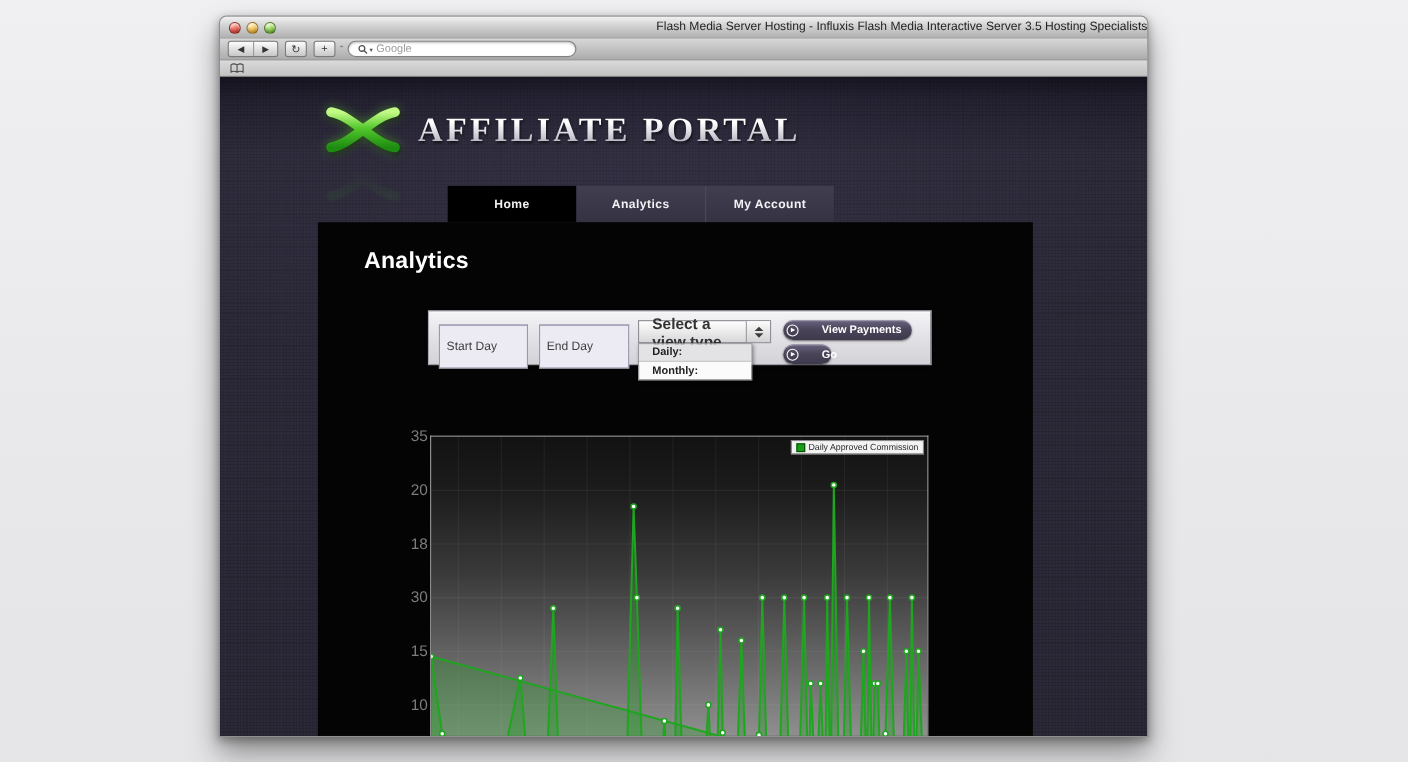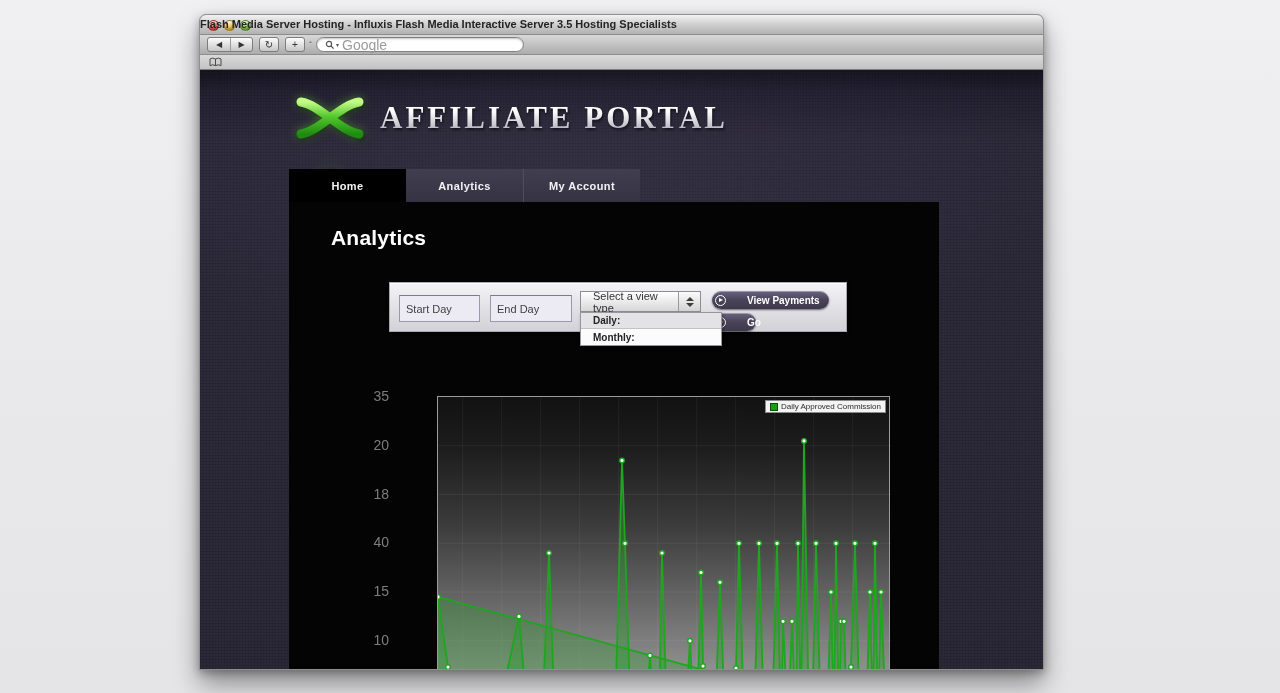--- a/index.html
+++ b/index.html
@@ -9,22 +9,22 @@
 
   
   .window { position:absolute; left:199px; top:14px; width:845px; height:656px;
     border-radius:7px 7px 0 0; background:#bcbcbc;
     box-shadow:0 14px 26px rgba(0,0,0,.40), 0 3px 8px rgba(0,0,0,.28);
     overflow:hidden; border:1px solid #8f8f8f; }
 
   .titlebar { position:relative; height:20px; border-radius:6px 6px 0 0;
     background:linear-gradient(#f2f2f2,#d2d2d2 45%,#b4b4b4 95%);
     border-bottom:1px solid #8b8b8b; }
-  .title-text { position:absolute; left:0; right:0; top:3px; text-align:left;
-    font-size:11px; font-weight:bold; color:#242424; letter-spacing:0; }
+  .title-text { position:absolute; left:0; right:0; top:3px; text-align:right;
+    font-size:11px; font-weight:normal; color:#242424; letter-spacing:0; }
   .lights { position:absolute; left:8px; top:5px; display:flex; gap:5px; }
   .light { width:11px; height:11px; border-radius:50%; border:1px solid rgba(0,0,0,.35);
     box-shadow:inset 0 2px 2px rgba(255,255,255,.7), inset 0 -2px 2px rgba(0,0,0,.18); }
   .light.red { background:radial-gradient(circle at 35% 30%, #ff9d96, #dd4f43 60%, #b03327); }
   .light.yellow { background:radial-gradient(circle at 35% 30%, #ffe9a8, #e8b13c 60%, #c08a1d); }
   .light.green { background:radial-gradient(circle at 35% 30%, #d2f6a2, #7fc043 60%, #4f8f1d); }
 
   .toolbar { height:20px; display:flex; align-items:center; gap:6px; padding:0 7px;
     background:linear-gradient(#d8d8d8,#acacac); border-bottom:1px solid #8d8d8d; }
   .seg { display:flex; height:15px; border:1px solid #7c7c7c; border-radius:3px;
@@ -42,21 +42,21 @@
     background:linear-gradient(#8ed455,#58a824); display:flex; align-items:center;
     justify-content:center; color:#fff; font-size:7px; font-weight:bold; }
   .url-text { font-size:11px; color:#111; margin-left:4px; flex:1; white-space:nowrap; overflow:hidden; }
   .snapback { width:11px; height:11px; border-radius:50%;
     background:radial-gradient(circle at 35% 30%, #ffc069, #ef7d12 70%, #cd6406);
     color:#fff; font-size:8px; line-height:11px; text-align:center; }
   .caret-sep { font-size:9px; color:#666; line-height:6px; margin:0 -2px; }
   .searchfield { width:208px; height:15px; background:#fff; border:1px solid #828282;
     border-radius:8px; box-shadow:inset 0 1px 2px rgba(0,0,0,.25);
     display:flex; align-items:center; padding:0 8px; gap:3px; }
-  .search-text { font-size:14px; color:#9b9b9b; }
+  .search-text { font-size:10px; color:#9b9b9b; }
   .mag { display:flex; align-items:center; gap:1px; }
   .mag .dd { font-size:6px; color:#555; }
 
   .bookmarksbar { height:15px; background:linear-gradient(#dadada,#c2c2c2);
     border-bottom:1px solid #7e7e7e; display:flex; align-items:center; padding:0 9px; }
 
   
   .content { position:relative; height:599px; overflow:hidden; background-color:#2b2837;
     background-image:
       radial-gradient(ellipse 700px 260px at 45% 110px, rgba(125,115,165,.10), transparent 70%),
@@ -69,73 +69,73 @@
   .logo-x-reflect { position:absolute; left:0; top:44px; transform:scaleY(-1); opacity:.16;
     filter:blur(1px);
     -webkit-mask-image:linear-gradient(rgba(0,0,0,.8),transparent 70%);
             mask-image:linear-gradient(rgba(0,0,0,.8),transparent 70%); }
   .logo-text { margin-left:14px; margin-top:8px; font-family:"Liberation Serif", serif;
     font-weight:bold; font-size:31px; letter-spacing:3px; line-height:1;
     background:linear-gradient(#ffffff 30%, #b9b9c4 85%);
     -webkit-background-clip:text; background-clip:text; color:transparent;
     filter:drop-shadow(1px 2px 1px rgba(0,0,0,.55)); }
 
-  .tabs { position:absolute; left:89px; top:99px; width:469px; height:33px; display:flex; }
+  .tabs { position:absolute; left:89px; top:99px; width:469px; height:33px; display:flex;justify-content:flex-end; }
   .tab { width:117px; height:100%; display:flex; align-items:center; justify-content:center;
     font-size:11px; font-weight:bold; color:#f2f2f4; letter-spacing:.4px;
     background:linear-gradient(#413e4f,#353243); border-left:1px solid #504d60; }
   .tab.active { background:#000; border-left:none; }
   .tab:nth-child(2) { border-left:none; }
 
   .panel { position:absolute; left:89px; top:132px; width:650px; height:467px; background:#040404; }
   .page-heading { position:absolute; left:42px; top:24px; font-size:21px; font-weight:bold;
     color:#fff; letter-spacing:.2px; }
 
   
   .formbar { position:absolute; left:100px; top:80px; width:458px; height:50px;
     background:linear-gradient(#f4f3f6,#dedde2 62%,#d3d2d8);
     border:1px solid #a9a9b1; box-shadow:inset 0 1px 0 rgba(255,255,255,.85), 0 1px 3px rgba(0,0,0,.6); }
-  .day-input { position:absolute; top:12px; height:27px; background:#eceaf3;
+  .day-input { position:absolute; top:12px; height:40px; background:#eceaf3;
     border:1px solid #9b97ae; border-top-color:#7d7994; padding:0 6px;
     font-size:11px; color:#3f3f3f; font-family:"Liberation Sans", sans-serif; }
   .day-input::placeholder { color:#3f3f3f; opacity:1; }
   #startDay { left:9px; width:81px; }
   #endDay { left:100px; width:82px; }
   .select-box { position:absolute; left:190px; top:8px; width:121px; height:21px;
     background:linear-gradient(#ffffff,#d7d7d9); border:1px solid #8e8e94; display:flex; }
-  .select-label { flex:1; font-size:11px; font-weight:normal; color:#333;
+  .select-label { flex:1; font-size:14px; font-weight:bold; color:#333;
     display:flex; align-items:center; padding-left:12px; }
   .select-spin { width:22px; border-left:1px solid #9a9aa0; display:flex; flex-direction:column;
     align-items:center; justify-content:center; gap:2px; background:linear-gradient(#fbfbfb,#d2d2d4); }
   .tri-up { width:0; height:0; border-left:4px solid transparent; border-right:4px solid transparent;
     border-bottom:4px solid #3c3c3c; }
   .tri-down { width:0; height:0; border-left:4px solid transparent; border-right:4px solid transparent;
     border-top:4px solid #3c3c3c; }
-  .option-list { position:absolute; left:190px; top:29px; width:142px; z-index:5;
+  .option-list { position:absolute; left:190px; top:29px; width:104px; z-index:5;
     border:1px solid #97979d; box-shadow:1px 2px 3px rgba(0,0,0,.35); }
   .option-row { height:16px; font-size:10px; font-weight:bold; color:#222;
     display:flex; align-items:center; padding-left:12px; }
   .option-row.odd { background:#e3e3e5; border-bottom:1px solid #c2c2c6; }
   .option-row.even { background:#fbfbfb; }
   .pill-btn { position:absolute; left:322px; height:18px; border-radius:9px;
     background:linear-gradient(#6a6380,#4a4459 48%,#3e394d);
     box-shadow:inset 0 1px 0 rgba(255,255,255,.35), 0 1px 2px rgba(0,0,0,.55);
     display:flex; align-items:center; padding:0 9px 0 3px; gap:21px; }
   #viewPayments { top:8px; }
   #goBtn { top:30px; width:44px; }
   .play-circle { width:11px; height:11px; border:1px solid #fff; border-radius:50%;
     display:flex; align-items:center; justify-content:center; flex:0 0 auto; }
   .play-tri { width:0; height:0; border-left:4px solid #fff;
     border-top:2.5px solid transparent; border-bottom:2.5px solid transparent; margin-left:1px; }
   .pill-label { font-size:10px; font-weight:bold; color:#fff; white-space:nowrap; }
 
   
   .chart { position:absolute; left:102px; top:194px; width:453px; height:273px;
     border:1px solid #9c9c9c; border-bottom:none;
-    background:linear-gradient(180deg,#121212 0%, #1c1c1c 18%, #3a3a3a 46%, #656565 74%, #8f8f8f 100%);margin-left:46px; }
+    background:linear-gradient(180deg,#121212 0%, #1c1c1c 18%, #3a3a3a 46%, #656565 74%, #8f8f8f 100%); }
   .chart svg { position:absolute; left:0; top:0; }
   .y-labels { position:absolute; left:82px; top:190px; width:18px; height:277px; }
   .y-label { position:absolute; right:0; font-size:14px; color:#7d7d7d; line-height:8px; text-align:left; }
   .legend { position:absolute; right:3px; top:3px; height:13px; background:#f3f3f3;
     border:1px solid #8a8a8a; display:flex; align-items:center; padding:0 4px; gap:3px; }
   .legend-swatch { width:8px; height:8px; background:#17a017; border:1px solid #0a4d0a; }
   .legend-text { font-size:8px; color:#2a2a2a; line-height:8px; }
 
   .book-icon svg, .mag svg { display:block; }
 </style>
@@ -257,21 +257,21 @@
                 <span class="play-tri"></span>
               </span>
             <span class="pill-label">Go</span>
           </div>
         </div>
 
         <div class="y-labels">
             <div class="y-label" style="top: 0px;">35</div>
             <div class="y-label" style="top: 48.75px;">20</div>
             <div class="y-label" style="top: 97.5px;">18</div>
-            <div class="y-label" style="top: 146.25px;">40</div>
+            <div class="y-label" style="top: 146.25px;">30</div>
             <div class="y-label" style="top: 195px;">15</div>
             <div class="y-label" style="top: 243.75px;">10</div>
           </div>
 
         <div class="chart">
           <svg id="chartSvg" width="453" height="273" viewBox="0 0 453 273">
               <line x1="24.7" y1="0" x2="24.7" y2="273" stroke="rgba(255,255,255,0.055)" stroke-width="1"></line>
               <line x1="63.7" y1="0" x2="63.7" y2="273" stroke="rgba(255,255,255,0.055)" stroke-width="1"></line>
               <line x1="102.7" y1="0" x2="102.7" y2="273" stroke="rgba(255,255,255,0.055)" stroke-width="1"></line>
               <line x1="141.7" y1="0" x2="141.7" y2="273" stroke="rgba(255,255,255,0.055)" stroke-width="1"></line>

